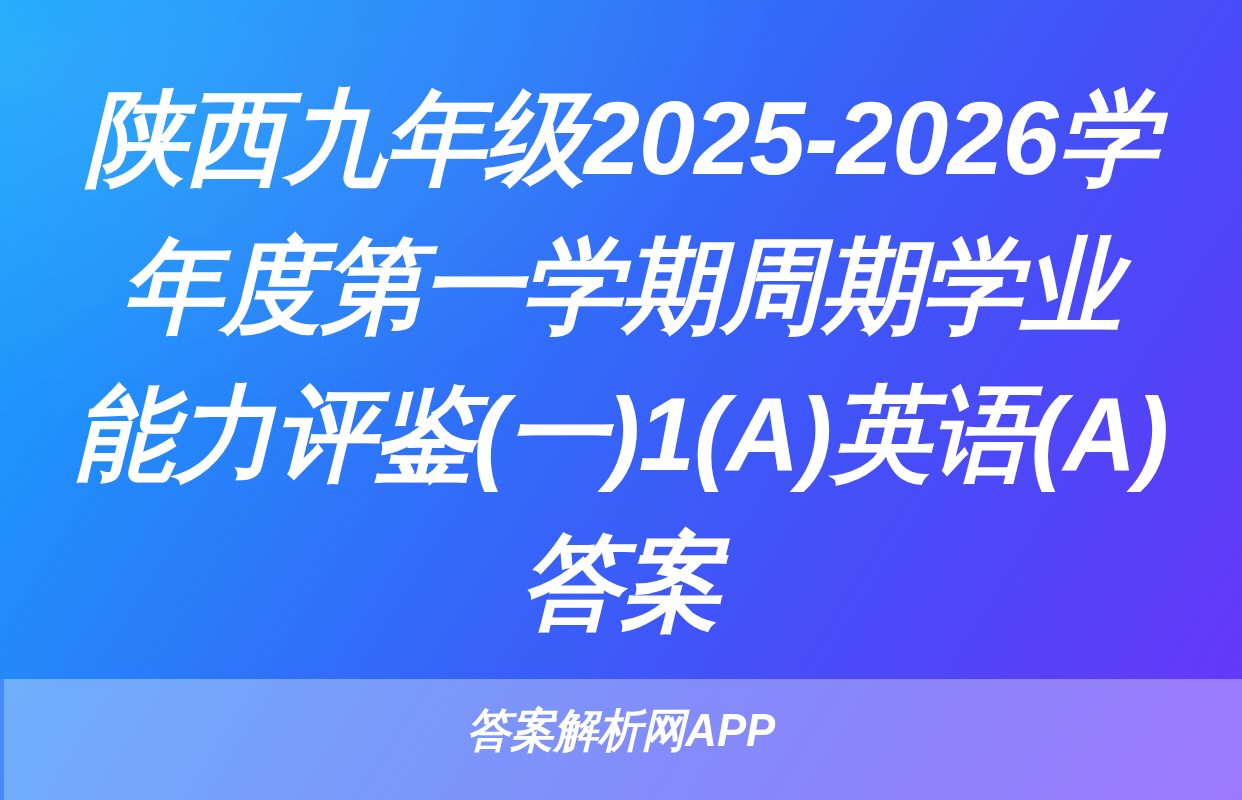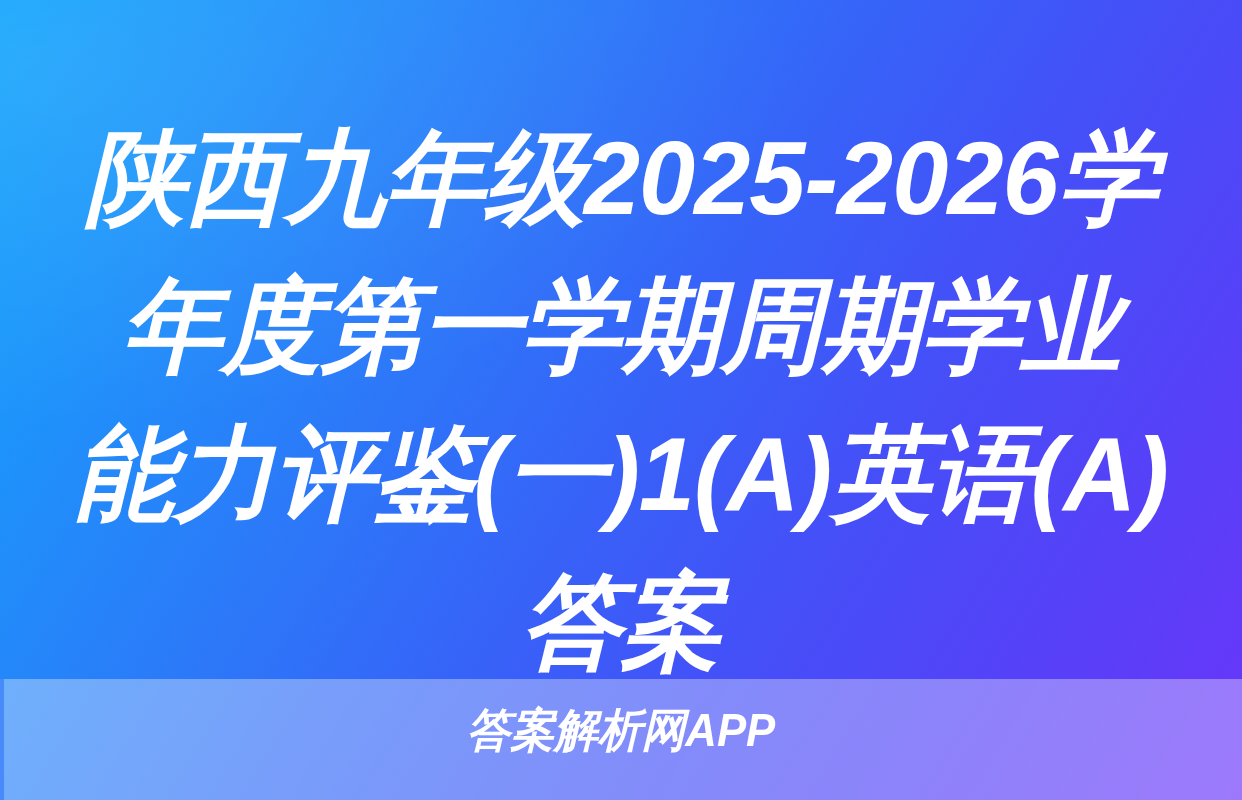--- a/index.html
+++ b/index.html
@@ -41,21 +41,21 @@
                 rgba(255,255,255,0.00) 48%);
     pointer-events: none;
   }
 
   
   .title-block {
     position: absolute;
     left: 0;
     top: 0;
     width: 1242px;
-    padding-top: 104px;
+    padding-top: 64px;
     box-sizing: border-box;
     text-align: center;
   }
 
   .title-text {
     display: block;
     margin: 0;
     padding: 0 56px;
     color: #ffffff;
     font-size: 104px;

